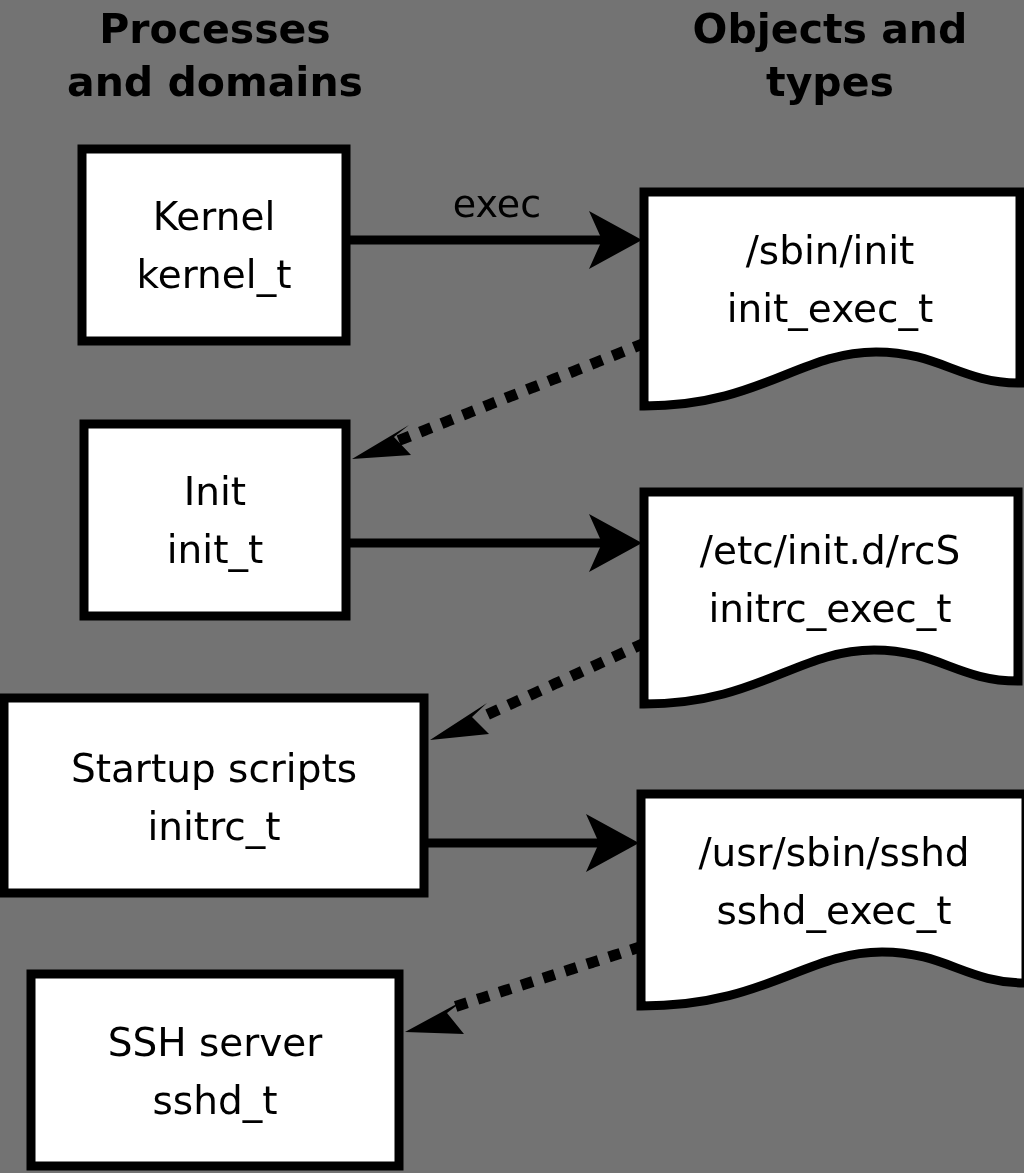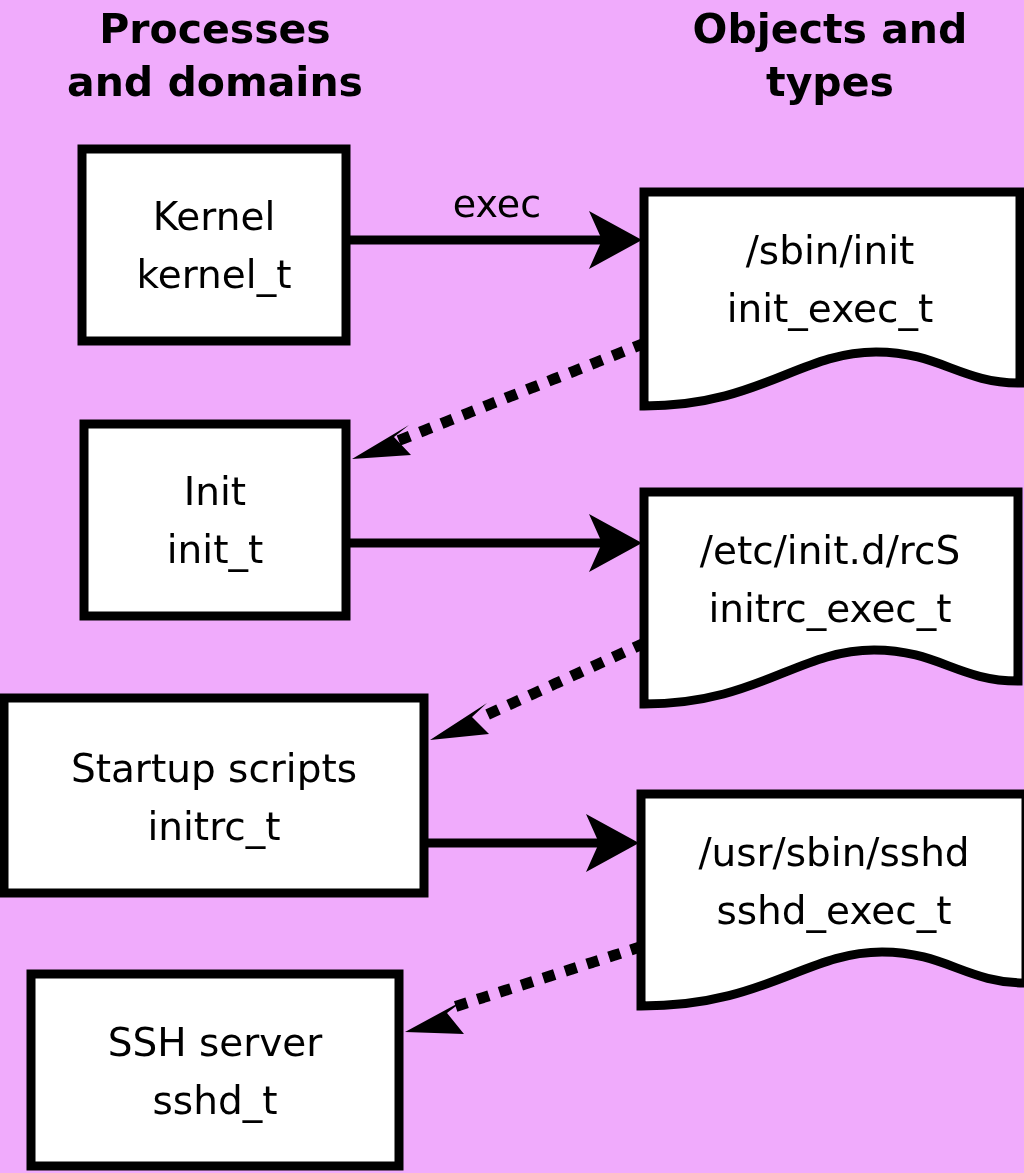--- a/index.html
+++ b/index.html
@@ -10,21 +10,21 @@
   body {
     width: 1024px;
     height: 1173px;
     overflow: hidden;
     font-family: "DejaVu Sans", "Liberation Sans", sans-serif;
   }
   #diagram-root {
     position: relative;
     width: 1024px;
     height: 1173px;
-    background: #f0abfc;
+    background: #737373;
   }
   svg.diagram-canvas {
     display: block;
     width: 1024px;
     height: 1173px;
   }
   .col-header {
     font-family: "DejaVu Sans", "Liberation Sans", sans-serif;
     font-weight: bold;
     font-size: 41px;

